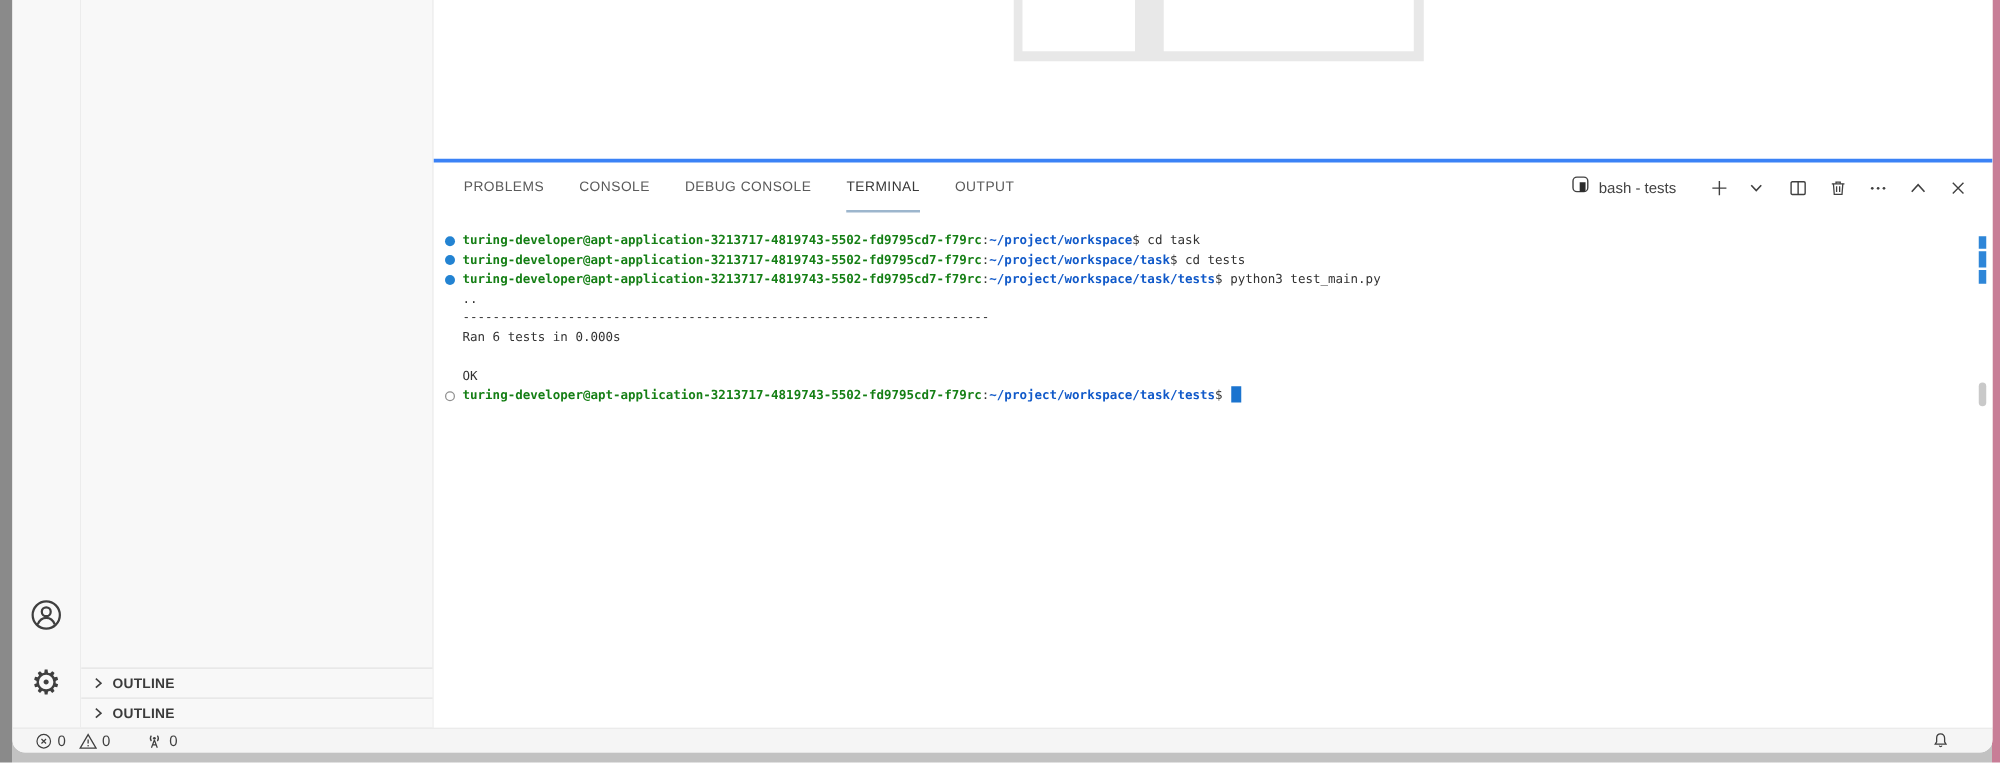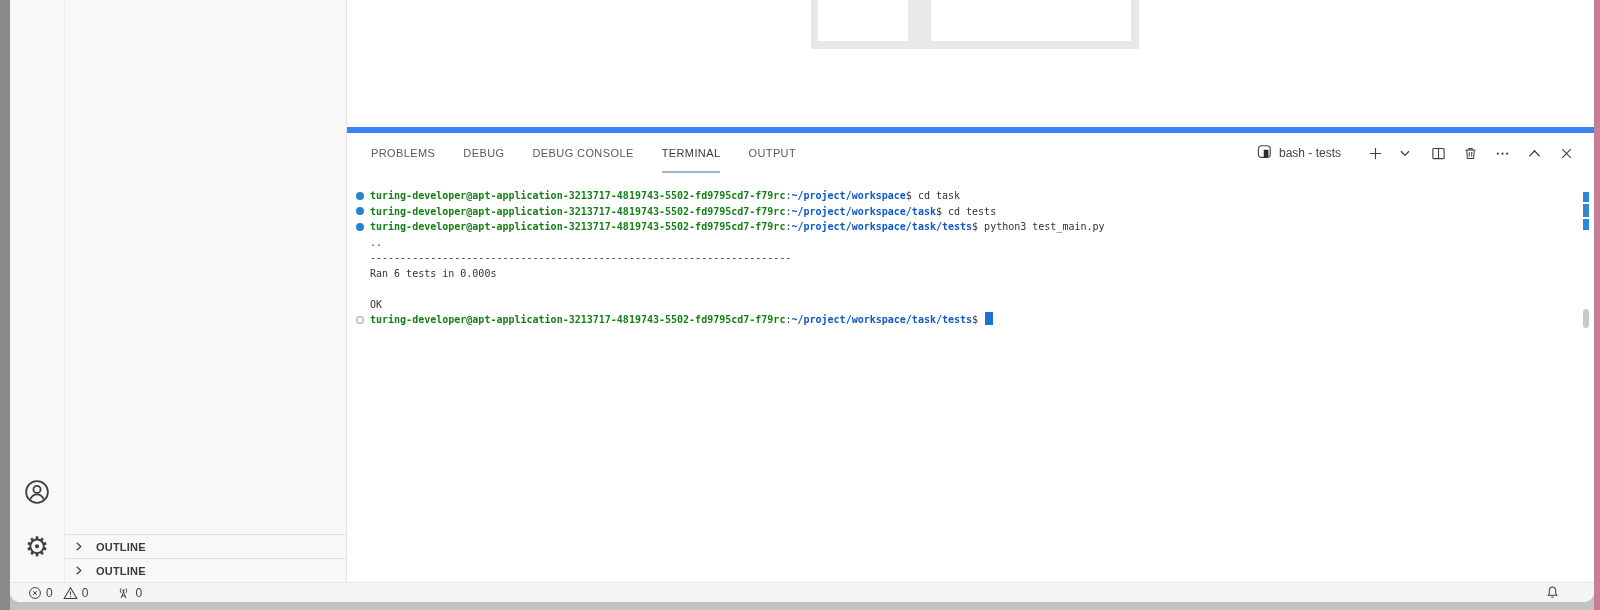--- a/index.html
+++ b/index.html
@@ -31,36 +31,36 @@
   .gear-glyph { font-size:27px; line-height:28px; color:#3f3f3f;
     font-family:"DejaVu Sans", sans-serif; }
 
   
   .sidebar {
     width:282px; background:#f8f8f8; border-right:1px solid #e5e5e5;
     display:flex; flex-direction:column; justify-content:flex-end;
   }
   .sidebar-section {
     height:24px; border-top:1px solid #e2e2e2; display:flex; align-items:center;
-    padding-left:8px; gap:12px; cursor:pointer; background:#f8f8f8;
+    padding-left:8px; gap:6px; cursor:pointer; background:#f8f8f8;
   }
   .sidebar-section .label {
     font-size:11px; font-weight:bold; color:#3b3b3b; letter-spacing:.2px;
   }
   .chev { color:#424242; display:flex; align-items:center; }
 
   
   .main { flex:1; display:flex; flex-direction:column; background:#fff; min-width:0; }
   .editor { height:127px; position:relative; background:#fff; }
   .table-fragment { position:absolute; left:464px; top:0; width:328px; height:49px; background:#e8e8e8; }
   .table-cell-a { position:absolute; left:7px; top:0; width:90px; height:41px; background:#ffffff; }
   .table-cell-b { position:absolute; left:120px; top:0; width:200px; height:41px; background:#ffffff; }
 
   
-  .panel { flex:1; border-top:6px solid #3b82f6; position:relative; background:#fff; min-height:0; }
+  .panel { flex:1; border-top:3px solid #3b82f6; position:relative; background:#fff; min-height:0; }
   .panel-header {
     height:40px; display:flex; align-items:stretch; justify-content:space-between;
     padding:0 20px 0 24px;
   }
   .panel-tabs { display:flex; gap:28px; }
   .panel-tab {
     font-size:11px; color:#5a5a5a; letter-spacing:.4px; line-height:40px;
     cursor:pointer; border-bottom:2px solid transparent; height:40px;
   }
   .panel-tab.active { color:#393939; border-bottom-color:#9db6cd; }
@@ -144,21 +144,21 @@
         <div class="table-fragment">
           <div class="table-cell-a"></div>
           <div class="table-cell-b"></div>
         </div>
       </div>
 
       <div class="panel">
         <div class="panel-header">
           <div class="panel-tabs">
               <span class="panel-tab">PROBLEMS</span>
-              <span class="panel-tab">DEBUG</span>
+              <span class="panel-tab">CONSOLE</span>
               <span class="panel-tab">DEBUG CONSOLE</span>
               <span class="panel-tab active">TERMINAL</span>
               <span class="panel-tab">OUTPUT</span>
             </div>
 
           <div class="panel-actions">
             <div class="terminal-tab-entry">
               <span>
                 <svg width="15" height="15" viewBox="0 0 16 16" fill="none">
                   <rect x="1.5" y="1.8" width="12.6" height="12.4" rx="3.4" stroke="#424242" stroke-width="1.2"></rect>

